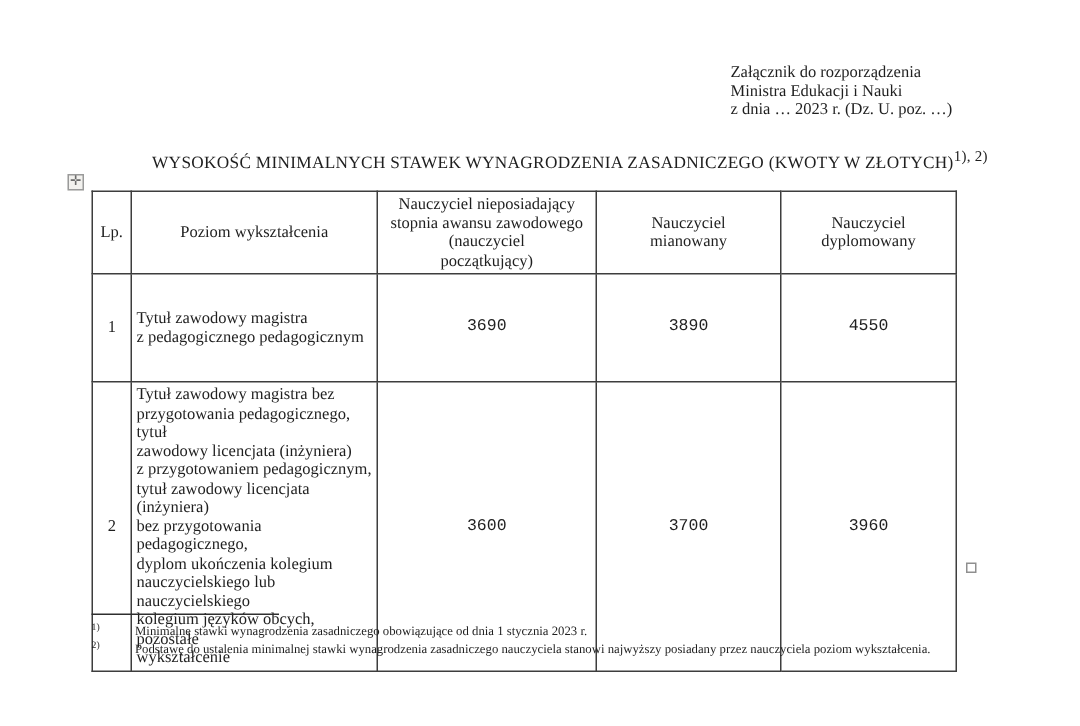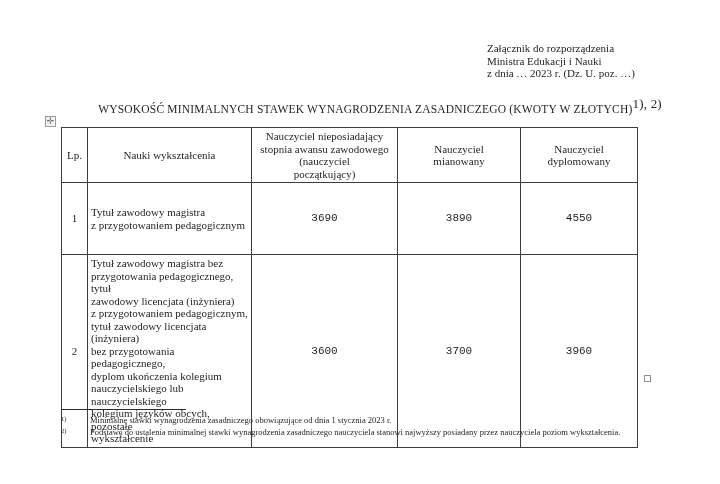--- a/index.html
+++ b/index.html
@@ -18,21 +18,21 @@
     position: absolute; left: 487px; top: 42px;
     font-size: 11px; line-height: 12.5px; text-align: left;
   }
 
   
   .doc-title {
     position: absolute; left: 40px; top: 103px; width: 680px;
     text-align: center; font-size: 11.5px; letter-spacing: 0.2px;
     white-space: nowrap;
   }
-  .doc-title sup { font-size: 13px; vertical-align: super; line-height: 0; }
+  .doc-title sup { font-size: 10px; vertical-align: super; line-height: 0; }
 
   
   .move-handle {
     position: absolute; left: 45px; top: 116px;
     width: 11px; height: 11px;
     border: 1px solid #9a9a9a; background: #f2f1ee;
     color: #6b6b6b; font-size: 9px; line-height: 9px;
     text-align: center; cursor: move;
     font-family: "DejaVu Sans", sans-serif;
   }
@@ -98,34 +98,34 @@
     <colgroup>
       <col style="width:26px">
       <col style="width:164px">
       <col style="width:146px">
       <col style="width:123px">
       <col style="width:117px">
     </colgroup>
     <tbody>
       <tr class="header-row">
         <td class="hdr">Lp.</td>
-        <td class="hdr">Nauki wykształcenia</td>
+        <td class="hdr">Poziom wykształcenia</td>
         <td class="hdr">Nauczyciel nieposiadający
 stopnia awansu zawodowego
 (nauczyciel
 początkujący)</td>
         <td class="hdr">Nauczyciel
 mianowany</td>
         <td class="hdr">Nauczyciel
 dyplomowany</td>
       </tr>
       <tr class="row-1">
         <td class="cell-lp">1</td>
         <td class="cell-level">Tytuł zawodowy magistra
-z przygotowaniem pedagogicznym</td>
+z pedagogicznego pedagogicznym</td>
         <td class="cell-value">3690</td>
         <td class="cell-value">3890</td>
         <td class="cell-value">4550</td>
       </tr>
       <tr class="row-2">
         <td class="cell-lp">2</td>
         <td class="cell-level">Tytuł zawodowy magistra bez
 przygotowania pedagogicznego, tytuł
 zawodowy licencjata (inżyniera)
 z przygotowaniem pedagogicznym,

